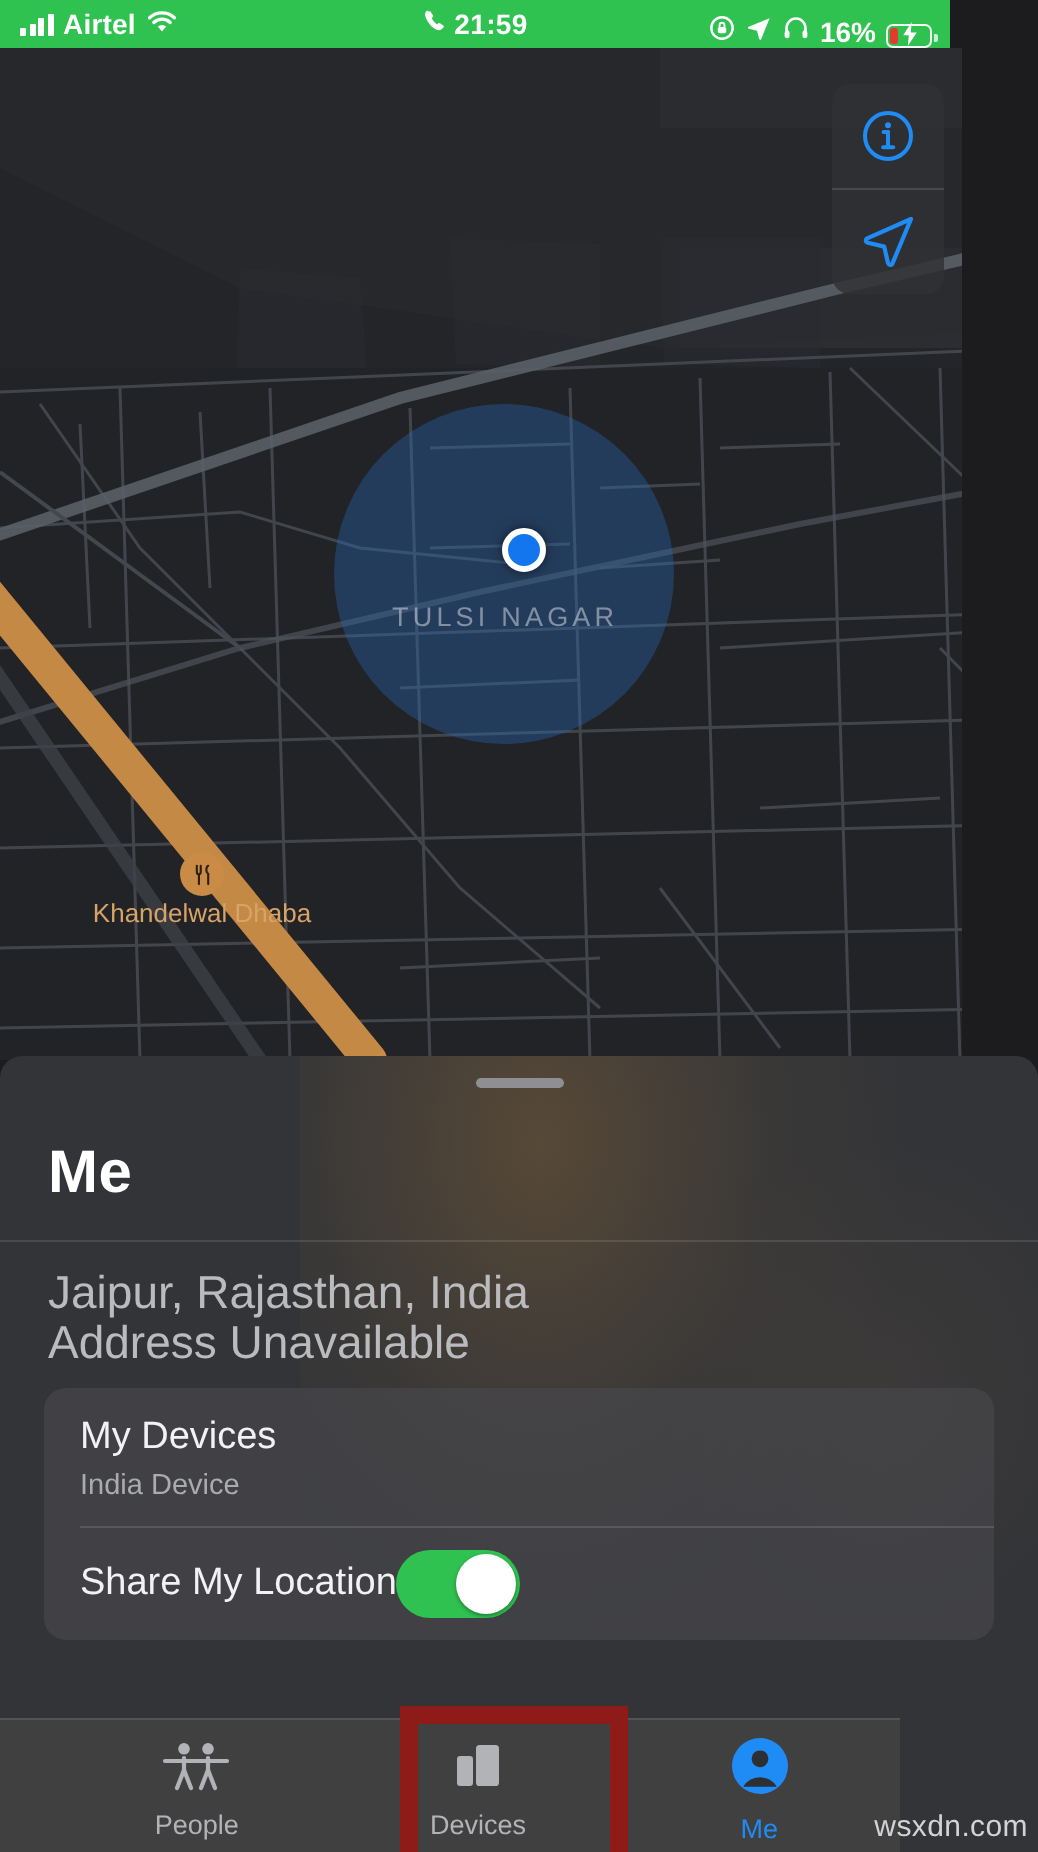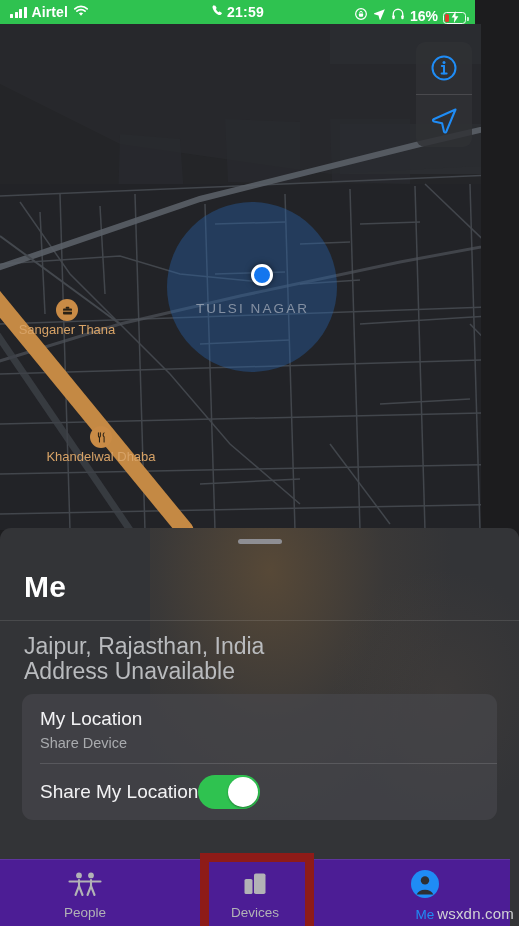--- a/index.html
+++ b/index.html
@@ -245,25 +245,26 @@
     width: 30px; height: 30px;
     border-radius: 50%;
     background: #ffffff;
     box-shadow: 0 1px 2px rgba(0,0,0,.35);
   }
 
   
   .tabbar {
     position: absolute;
     left: 0; bottom: 0;
-    width: 510px; height: 66px;
-    background: #4c1d95;
+    width: 422px; height: 66px;
+    background: #404040;
     border-top: 1px solid rgba(255,255,255,.10);
     display: flex;
     z-index: 30;
+    padding-left: 28px;
   }
   .tab {
     flex: 1 1 0;
     display: flex; flex-direction: column;
     align-items: center; justify-content: center;
     gap: 4px;
     padding-top: 4px;
   }
   .tab .lbl { font-size: 13.5px; color: #b2b3b6; }
   .tab.sel .lbl { color: #1f8cf5; }
@@ -408,30 +409,20 @@
       <path d="M-15,262 L185,506" stroke="#b8823f" stroke-width="17" fill="none" opacity="0.25"></path>
 
       <path d="M-10,300 L130,506" stroke="#3d4147" stroke-width="7" fill="none" opacity="0.8"></path>
       <path d="M0,212 L120,300" stroke="#44484e" stroke-width="2" fill="none"></path>
     </svg>
 
     <div class="accuracy"></div>
     <div class="userdot"></div>
     <div class="nbhd-label">TULSI NAGAR</div>
 
-    <div class="poi" style="left:12px; top:275px; width:110px;">
-      <div class="pin">
-        <svg width="13" height="13" viewBox="0 0 16 16">
-          <rect x="2.5" y="5.5" width="11" height="7.5" rx="1" fill="#2a2115"></rect>
-          <rect x="5.8" y="3.3" width="4.4" height="2.4" rx="0.8" fill="#2a2115"></rect>
-          <rect x="2.5" y="8.2" width="11" height="1.3" fill="#c98b46"></rect>
-        </svg>
-      </div>
-      <div class="plabel">Sanganer Thana</div>
-    </div>
 
     <div class="poi" style="left:46px; top:402px; width:110px;">
       <div class="pin">
         <svg width="13" height="13" viewBox="0 0 16 16">
           <path d="M4.2 2.3 V6.2 a1.5 1.5 0 0 0 1.3 1.5 V13.6" stroke="#2a2115" stroke-width="1.3" fill="none" stroke-linecap="round"></path>
           <path d="M6.6 2.3 V6.2 a1.5 1.5 0 0 1 -1.3 1.5" stroke="#2a2115" stroke-width="1.3" fill="none" stroke-linecap="round"></path>
           <path d="M11.2 2.3 C10 2.8 9.8 5 10.4 6.4 c.3.6.8.8.8.8 V13.6" stroke="#2a2115" stroke-width="1.3" fill="none" stroke-linecap="round"></path>
         </svg>
       </div>
       <div class="plabel">Khandelwal Dhaba</div>
@@ -467,22 +458,22 @@
     <div class="sheet-title">Me</div>
     <div class="sheet-div"></div>
 
     <div class="addr">
       <div>Jaipur, Rajasthan, India</div>
       <div>Address Unavailable</div>
     </div>
 
     <div class="card">
       <div class="row1">
-        <div class="t1">My Location</div>
-        <div class="t2">Share Device</div>
+        <div class="t1">My Devices</div>
+        <div class="t2">India Device</div>
       </div>
       <div class="card-div"></div>
       <div class="row2">
         <div class="t3">Share My Location</div>
         <div class="toggle">
           <div class="knob"></div>
         </div>
       </div>
     </div>
   </div>

